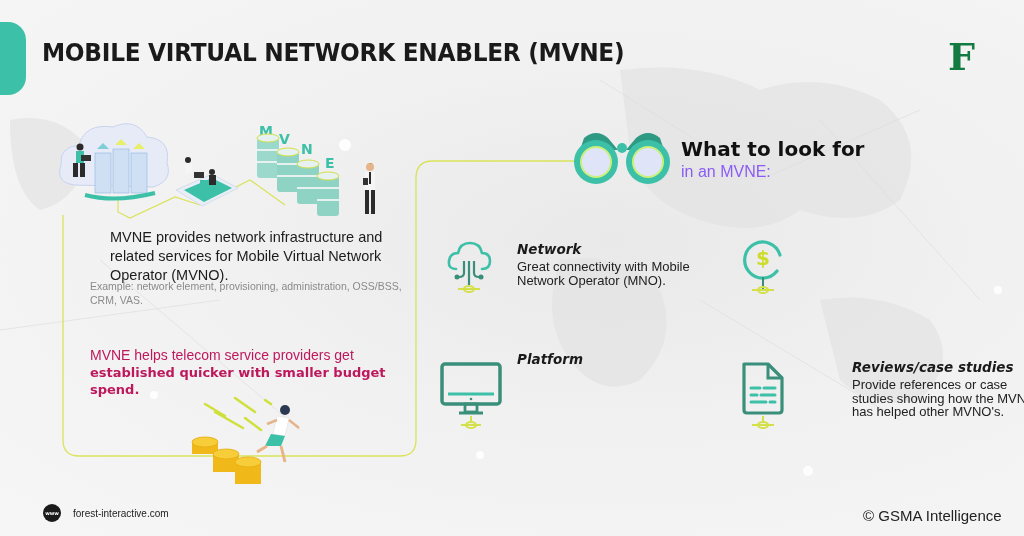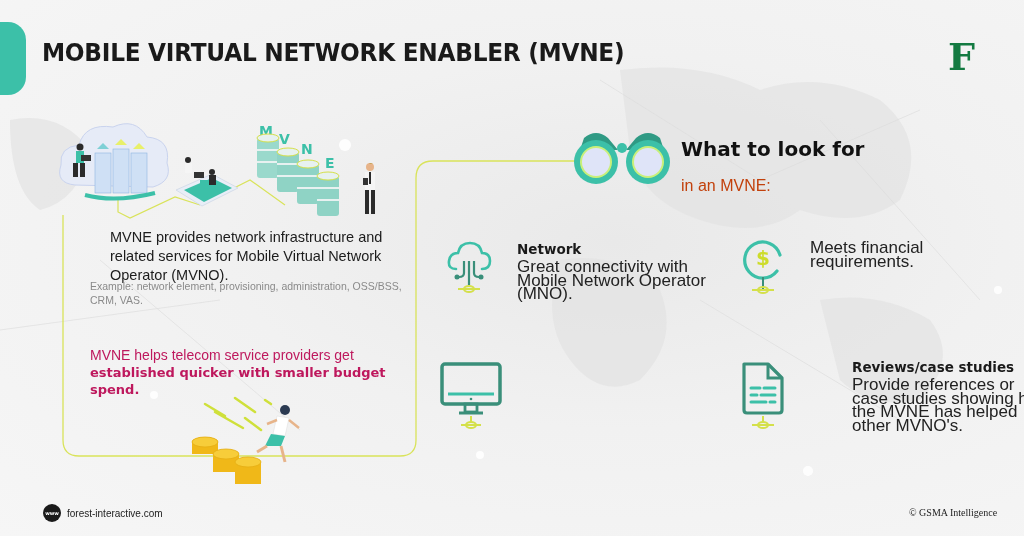--- a/index.html
+++ b/index.html
@@ -48,45 +48,46 @@
   }
   .helps b { font-family: "DejaVu Sans", sans-serif; font-weight: 700; font-size: 13px; }
 
   .look-for {
     position: absolute; left: 681px; top: 137px;
   }
   .look-for .l1 {
     font-family: "DejaVu Sans", sans-serif; font-weight: 700; font-size: 20px; color: #111;
   }
   .look-for .l2 {
-    font-family: "Liberation Sans", sans-serif; font-size: 16px; color: #c2410c; margin-top: 16px;
+    font-family: "Liberation Sans", sans-serif; font-size: 16px; color: #8b5cf6; margin-top: 2px;
   }
 
   .feature { position: absolute; }
   .feature .ftitle {
     font-family: "DejaVu Sans", sans-serif; font-weight: 700; font-size: 13.5px; color: #1a1a1a;
     margin-bottom: 3px;
+    font-style: italic;
   }
   .feature .fdesc {
-    font-family: "Liberation Sans", sans-serif; font-size: 17px; line-height: 13.6px; color: #222;
+    font-family: "Liberation Sans", sans-serif; font-size: 13px; line-height: 13.6px; color: #222;
   }
   .ficon { position: absolute; }
 
   .footer-left {
-    position: absolute; left: 43px; top: 504px; display: flex; align-items: center; gap: 6px;
+    position: absolute; left: 43px; top: 504px; display: flex; align-items: center; gap: 12px;
     font-family: "Liberation Sans", sans-serif; font-size: 10px; color: #222;
   }
   .www-icon {
     width: 18px; height: 18px; border-radius: 50%; background: #1a1a1a; color: #fff;
     font-size: 5px; font-weight: 700; display: flex; align-items: center; justify-content: center;
     font-family: "DejaVu Sans", sans-serif; letter-spacing: -0.2px;
   }
   .footer-right {
-    position: absolute; left: 909px; top: 507px;
-    font-family: Liberation Serif, serif; font-size: 10px; color: #222;
+    position: absolute; left: 863px; top: 507px;
+    font-family: Liberation Sans, sans-serif; font-size: 15px; color: #222;
   }
   .illus { position: absolute; }
 </style>
 </head>
 <body>
 
 <svg class="bg-map" width="1024" height="536" viewBox="0 0 1024 536">
   <g fill="#e2e2e2" opacity="0.7">
     <path d="M620 70 Q700 60 760 90 Q820 70 880 100 Q930 140 900 200 Q860 230 800 210 Q760 240 700 220 Q640 200 630 150 Z"></path>
     <path d="M560 260 Q620 250 660 290 Q680 340 640 380 Q600 400 570 360 Q540 320 560 260 Z"></path>
@@ -255,34 +256,34 @@
 </div>
 
 <svg class="ficon" style="left:740px;top:235px" width="46" height="60" viewBox="0 0 46 60">
   <path d="M37 36 A18 18 0 1 1 40 20" fill="none" stroke="#3cc0a8" stroke-width="3.2" stroke-linecap="round"></path>
   <text x="23" y="30" text-anchor="middle" font-family="DejaVu Sans, sans-serif" font-weight="700" font-size="20" fill="#cddc2a">$</text>
   <line x1="23" y1="42" x2="23" y2="54" stroke="#3a8f7a" stroke-width="2"></line>
   <line x1="12" y1="55" x2="34" y2="55" stroke="#d4e04a" stroke-width="2"></line>
   <ellipse cx="23" cy="55" rx="5" ry="3" fill="none" stroke="#d4e04a" stroke-width="2"></ellipse>
 </svg>
 <div class="feature" style="left:810px;top:241px;width:200px">
-  <div class="fdesc">Meets financial requirements.</div>
 </div>
 
 <svg class="ficon" style="left:439px;top:360px" width="64" height="70" viewBox="0 0 64 70">
   <rect x="3" y="4" width="58" height="40" rx="3" fill="none" stroke="#3a8f7a" stroke-width="3.5"></rect>
   <line x1="9" y1="34" x2="55" y2="34" stroke="#3cc0a8" stroke-width="3"></line>
   <circle cx="32" cy="39" r="1.3" fill="#3a8f7a"></circle>
   <rect x="26" y="44" width="12" height="8" fill="none" stroke="#3a8f7a" stroke-width="2.8"></rect>
   <line x1="20" y1="53" x2="44" y2="53" stroke="#3a8f7a" stroke-width="3"></line>
   <line x1="32" y1="56" x2="32" y2="62" stroke="#d4e04a" stroke-width="2"></line>
   <line x1="22" y1="65" x2="42" y2="65" stroke="#d4e04a" stroke-width="2"></line>
   <ellipse cx="32" cy="65" rx="5" ry="3" fill="none" stroke="#d4e04a" stroke-width="2"></ellipse>
 </svg>
 <div class="feature" style="left:517px;top:351px;width:210px">
+  <div class="ftitle">Platform</div>
 </div>
 
 <svg class="ficon" style="left:740px;top:360px" width="46" height="70" viewBox="0 0 46 70">
   <path d="M4 4 L28 4 L42 18 L42 50 Q42 53 39 53 L7 53 Q4 53 4 50 Z" fill="none" stroke="#3a8f7a" stroke-width="3.2" stroke-linejoin="round"></path>
   <path d="M28 4 L28 18 L42 18" fill="none" stroke="#3a8f7a" stroke-width="3"></path>
   <g stroke="#3cc0a8" stroke-width="3" stroke-linecap="round">
     <line x1="11" y1="28" x2="20" y2="28"></line>
       <line x1="24" y1="28" x2="35" y2="28"></line>
     <line x1="11" y1="35" x2="17" y2="35"></line>
       <line x1="21" y1="35" x2="35" y2="35"></line>

